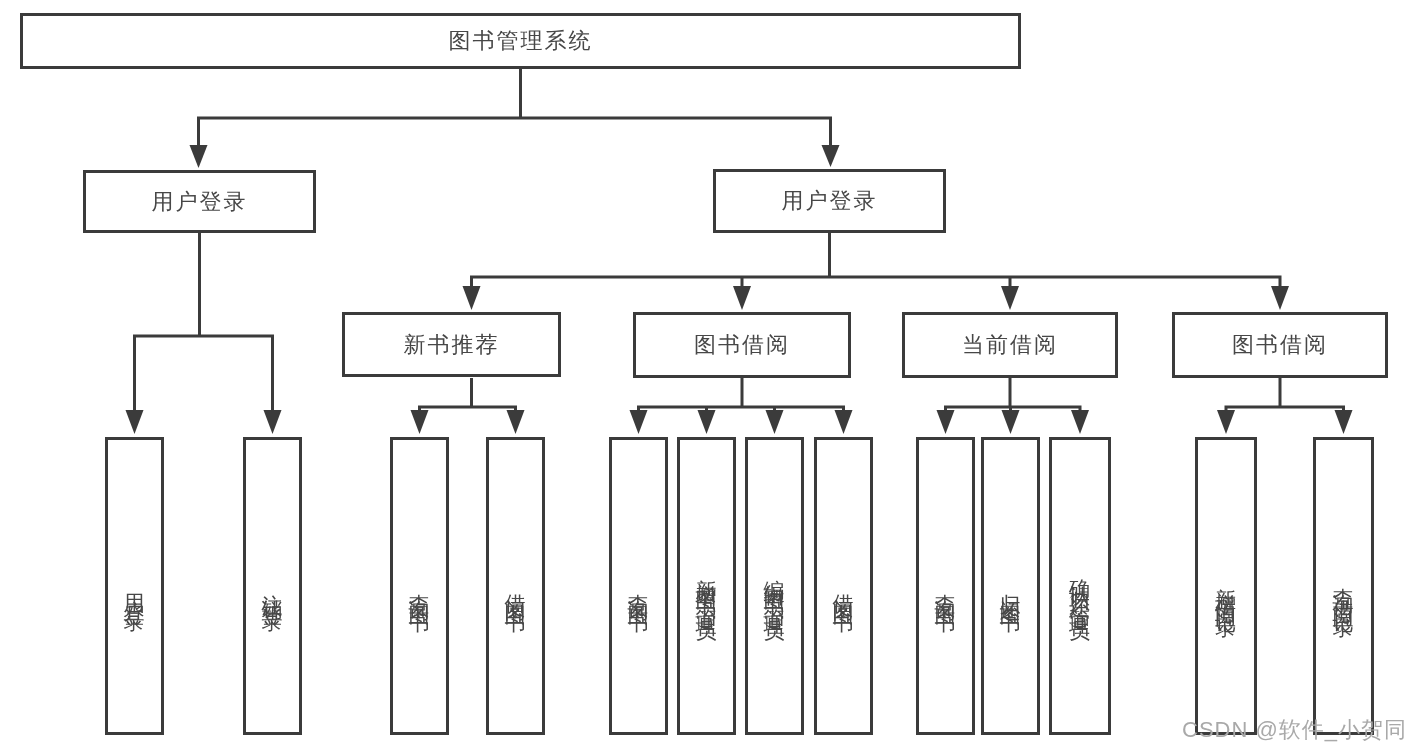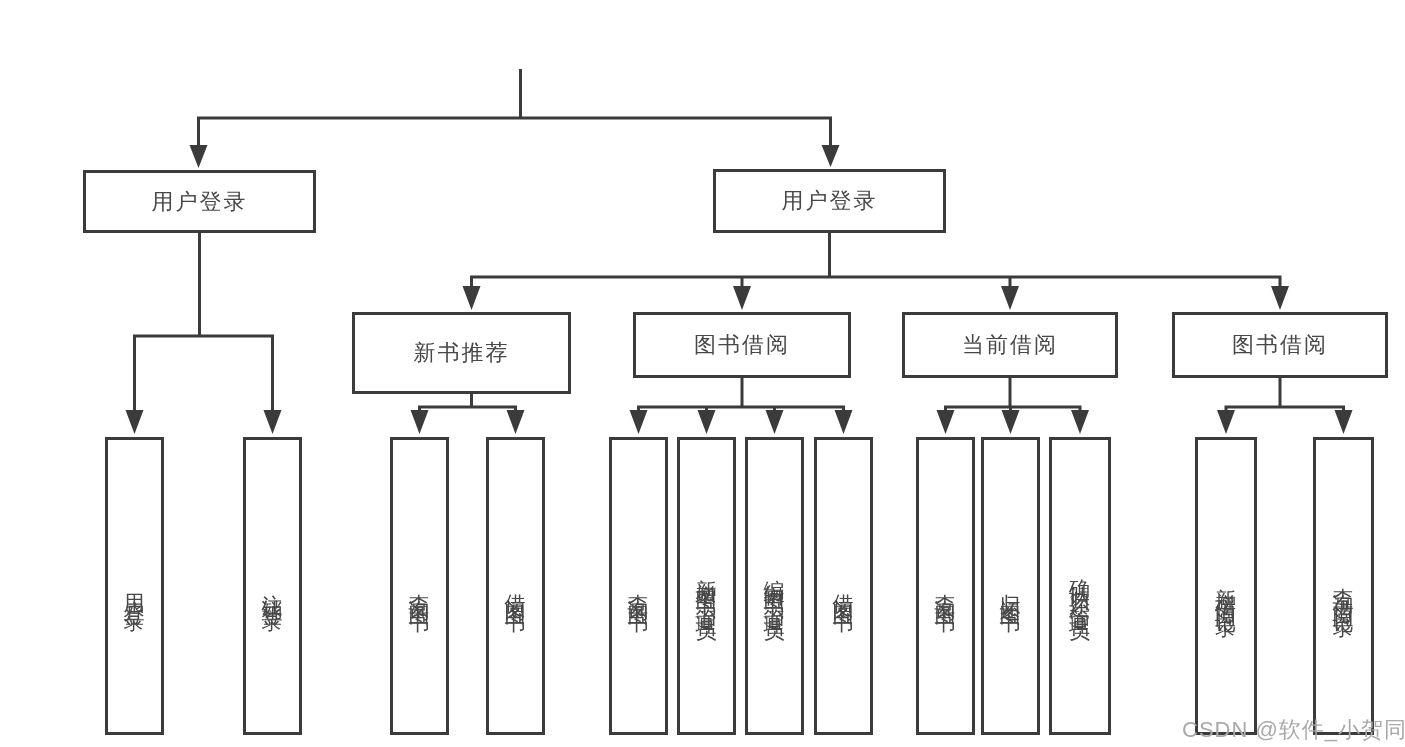--- a/index.html
+++ b/index.html
@@ -105,25 +105,26 @@
 
       <polygon points="936.5,410 954.5,410 945.5,434"></polygon>
       <polygon points="1001.5,410 1019.5,410 1010.5,434"></polygon>
       <polygon points="1071,410 1089,410 1080,434"></polygon>
 
       <polygon points="1217,410 1235,410 1226,434"></polygon>
       <polygon points="1334.5,410 1352.5,410 1343.5,434"></polygon>
     </g>
   </svg>
 
+  <div class="node" style="left:20px;top:13px;width:1001px;height:56px">图书管理系统</div>
 
   <div class="node" style="left:83px;top:170px;width:233px;height:63px">用户登录</div>
   <div class="node" style="left:713px;top:169px;width:233px;height:64px">用户登录</div>
 
-  <div class="node" style="left:352px;top:312px;width:219px;height:82px">新书推荐</div>
+  <div class="node" style="left:342px;top:312px;width:219px;height:65px">新书推荐</div>
   <div class="node" style="left:902px;top:312px;width:216px;height:66px">当前借阅</div>
   <div class="node" style="left:633px;top:312px;width:218px;height:66px">图书借阅</div>
   <div class="node" style="left:1172px;top:312px;width:216px;height:66px">图书借阅</div>
 
   <div class="node vnode" style="left:105px;top:437px;width:59px;height:298px">用户登录</div>
   <div class="node vnode" style="left:243px;top:437px;width:59px;height:298px">注销登录</div>
 
   <div class="node vnode" style="left:390px;top:437px;width:59px;height:298px">查询图书</div>
   <div class="node vnode" style="left:486px;top:437px;width:59px;height:298px">借阅图书</div>
 

